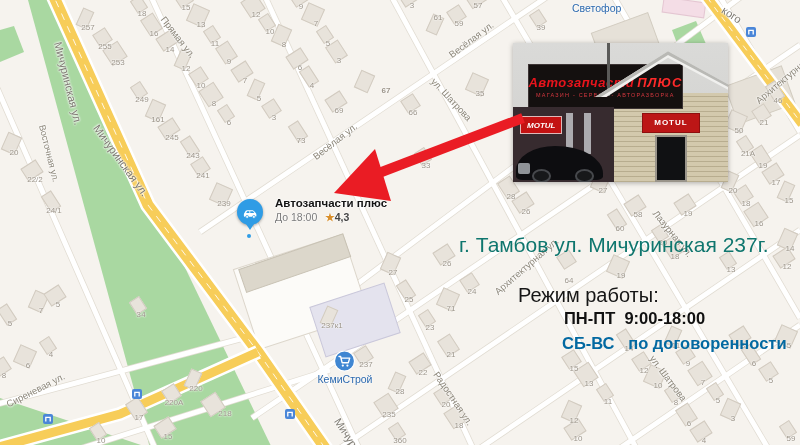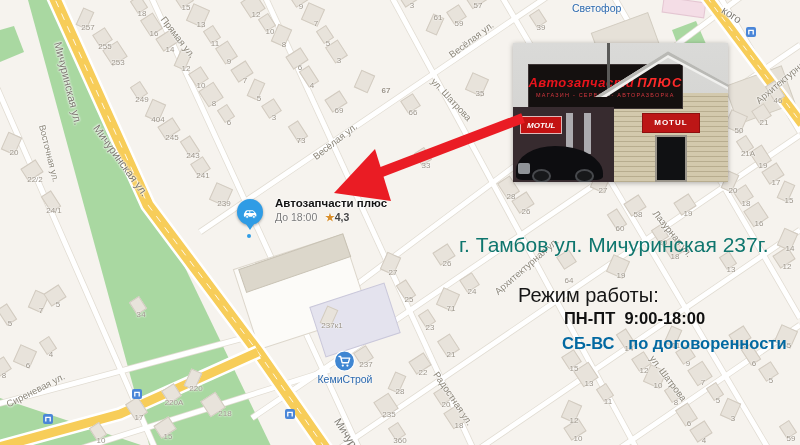--- a/index.html
+++ b/index.html
@@ -264,21 +264,21 @@
       <div class="bldg" style="left: 745px; top: 344.5px; width: 12px; height: 19px; transform: rotate(-33deg);"></div>
       <div class="bldg" style="left: 760.5px; top: 363.5px; width: 15px; height: 15px; transform: rotate(-33deg);"></div>
       <div class="bldg" style="left: 777px; top: 326.5px; width: 18px; height: 19px; transform: rotate(24deg);"></div>
       <div class="bldg" style="left: 782px; top: 421.5px; width: 12px; height: 15px; transform: rotate(-33deg);"></div>
     </div>
   <div id="houses">
       <div class="hnum" style="left: 88px; top: 27px;">257</div>
       <div class="hnum" style="left: 105px; top: 46px;">255</div>
       <div class="hnum" style="left: 118px; top: 62px;">253</div>
       <div class="hnum" style="left: 142px; top: 99px;">249</div>
-      <div class="hnum" style="left: 158px; top: 119px;">404</div>
+      <div class="hnum" style="left: 158px; top: 119px;">161</div>
       <div class="hnum" style="left: 172px; top: 137px;">245</div>
       <div class="hnum" style="left: 193px; top: 155px;">243</div>
       <div class="hnum" style="left: 203px; top: 175px;">241</div>
       <div class="hnum" style="left: 224px; top: 203px;">239</div>
       <div class="hnum" style="left: 142px; top: 13px;">18</div>
       <div class="hnum" style="left: 154px; top: 33px;">16</div>
       <div class="hnum" style="left: 170px; top: 49px;">14</div>
       <div class="hnum" style="left: 186px; top: 68px;">12</div>
       <div class="hnum" style="left: 201px; top: 85px;">10</div>
       <div class="hnum" style="left: 214px; top: 103px;">8</div>

